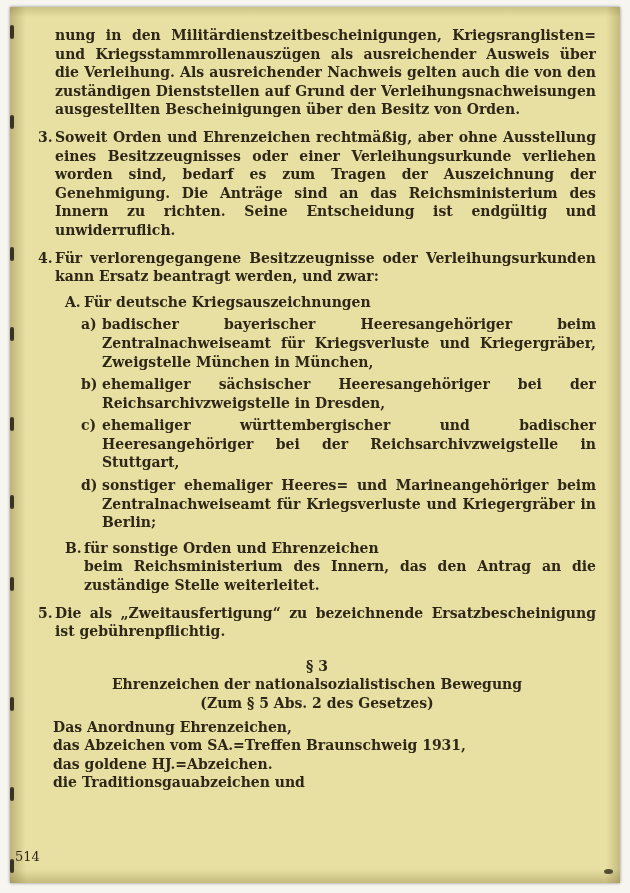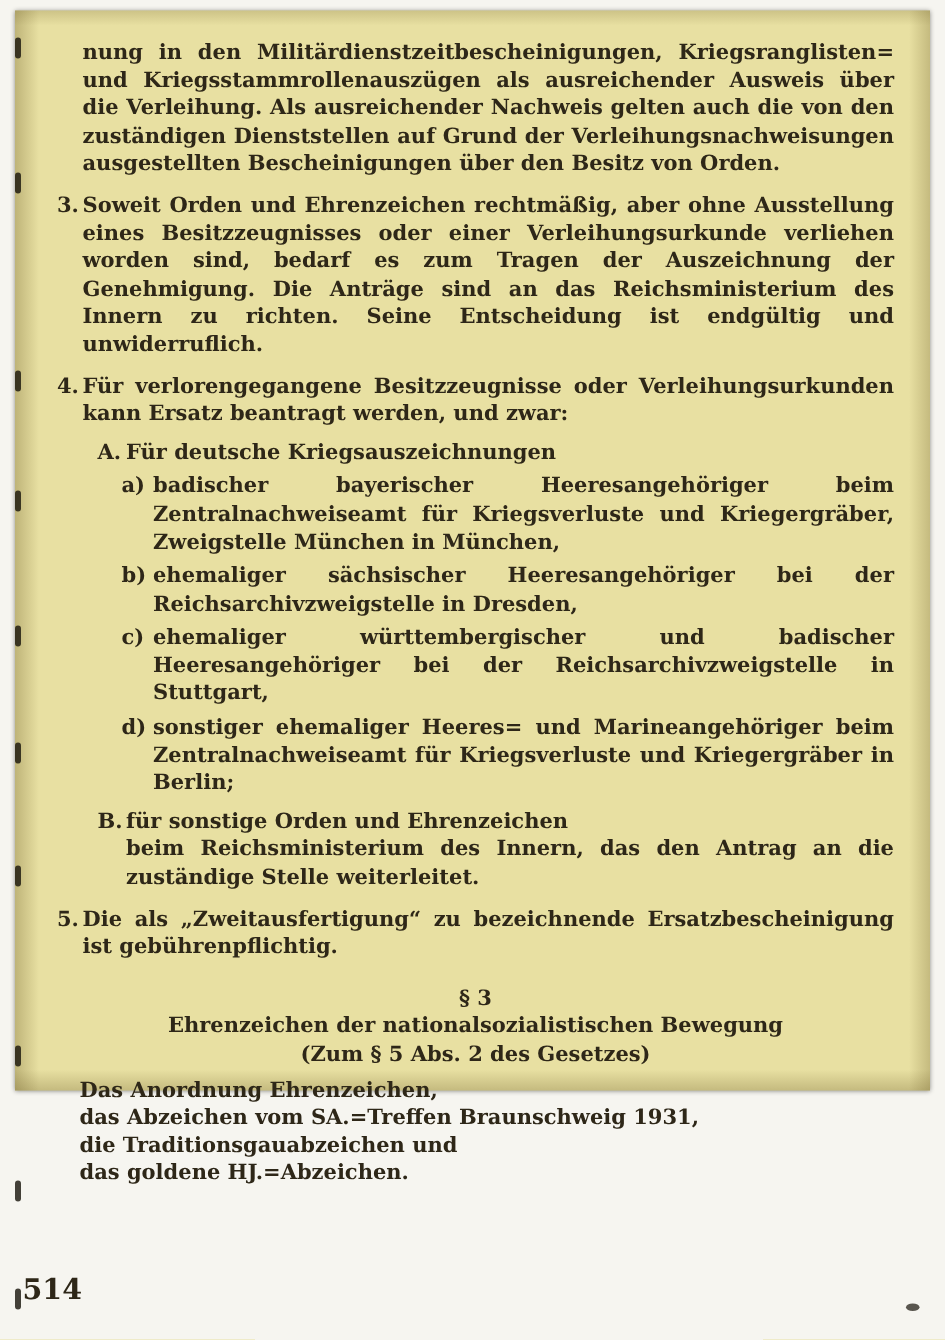--- a/index.html
+++ b/index.html
@@ -3,21 +3,21 @@
 <meta charset="utf-8">
 <style>
   *{box-sizing:border-box;}
   html,body{margin:0;padding:0;}
   body{
     width:630px;height:893px;position:relative;overflow:hidden;
     background:var(--margin-bg,#f6f5f0);
     font-family:"DejaVu Serif","Liberation Serif",serif;
   }
   .page{
-    position:absolute;left:10px;top:7px;width:610px;height:720px;
+    position:absolute;left:10px;top:7px;width:610px;height:876px;
     background:var(--paper,#e8e0a2);color:var(--ink,#2e2718);
     box-shadow:0 0 3px rgba(0,0,0,.45);
   }
   
   .page::before{
     content:"";position:absolute;inset:0;pointer-events:none;
     background:
       linear-gradient(90deg, rgba(95,78,25,.30) 0, rgba(95,78,25,0) 16px),
       linear-gradient(270deg, rgba(95,78,25,.26) 0, rgba(95,78,25,0) 14px),
       linear-gradient(180deg, rgba(95,78,25,.20) 0, rgba(95,78,25,0) 10px),
@@ -47,21 +47,21 @@
   .num{position:absolute;left:0;top:0;}
   .lvl1{padding-left:17px;margin-top:9px;}
   .lvl2{margin-left:27px;padding-left:19px;margin-top:7px;}
   .lvl3{margin-left:43px;padding-left:21px;margin-top:4px;}
   .preline{white-space:pre-line;}
   .sect{margin-top:16px;text-align:center;}
   .sect .line{margin:0;}
   .intro{margin-top:8px;text-indent:15px;}
   .badges{margin-top:5px;margin-left:15px;}
   .badge-line{margin:0;}
-  .pagenum{position:absolute;left:5px;top:842px;font-weight:bold;font-size:19px;color:var(--ink,#2e2718);}
+  .pagenum{position:absolute;left:5px;top:842px;font-weight:normal;font-size:13px;color:var(--ink,#2e2718);}
 </style>
 </head>
 <body>
 
 <div class="page">
 
   <i class="art"></i>
   <i class="art"></i>
   <i class="art"></i>
   <i class="art"></i>
@@ -126,21 +126,21 @@
     <div class="sect">
       <p class="line">§ 3</p>
       <p class="line">Ehrenzeichen der nationalsozialistischen Bewegung</p>
       <p class="line">(Zum § 5 Abs. 2 des Gesetzes)</p>
     </div>
 
 
     <div class="badges">
       <p class="badge-line">Das Anordnung Ehrenzeichen,</p>
       <p class="badge-line">das Abzeichen vom SA.=Treffen Braunschweig 1931,</p>
+      <p class="badge-line">das goldene HJ.=Abzeichen.</p>
       <p class="badge-line">die Traditionsgauabzeichen und</p>
-      <p class="badge-line">das goldene HJ.=Abzeichen.</p>
     </div>
 
   </main>
 
   <div class="pagenum">514</div>
 
 </div>
 
 </body></html>

